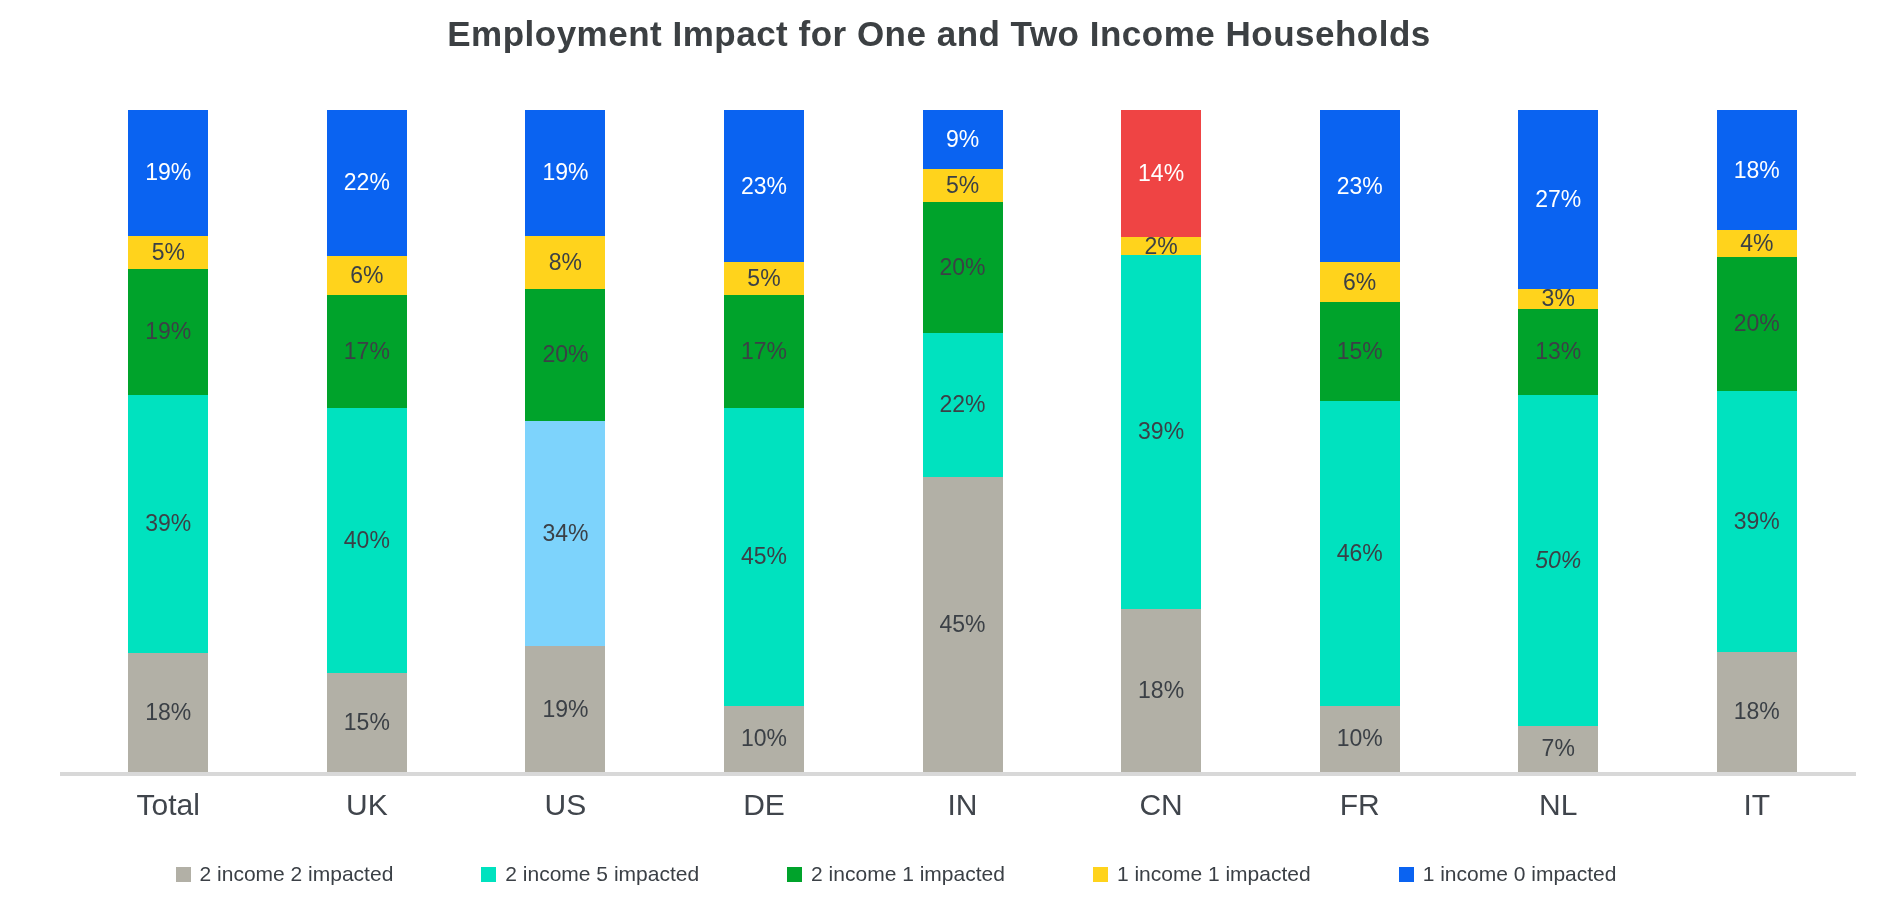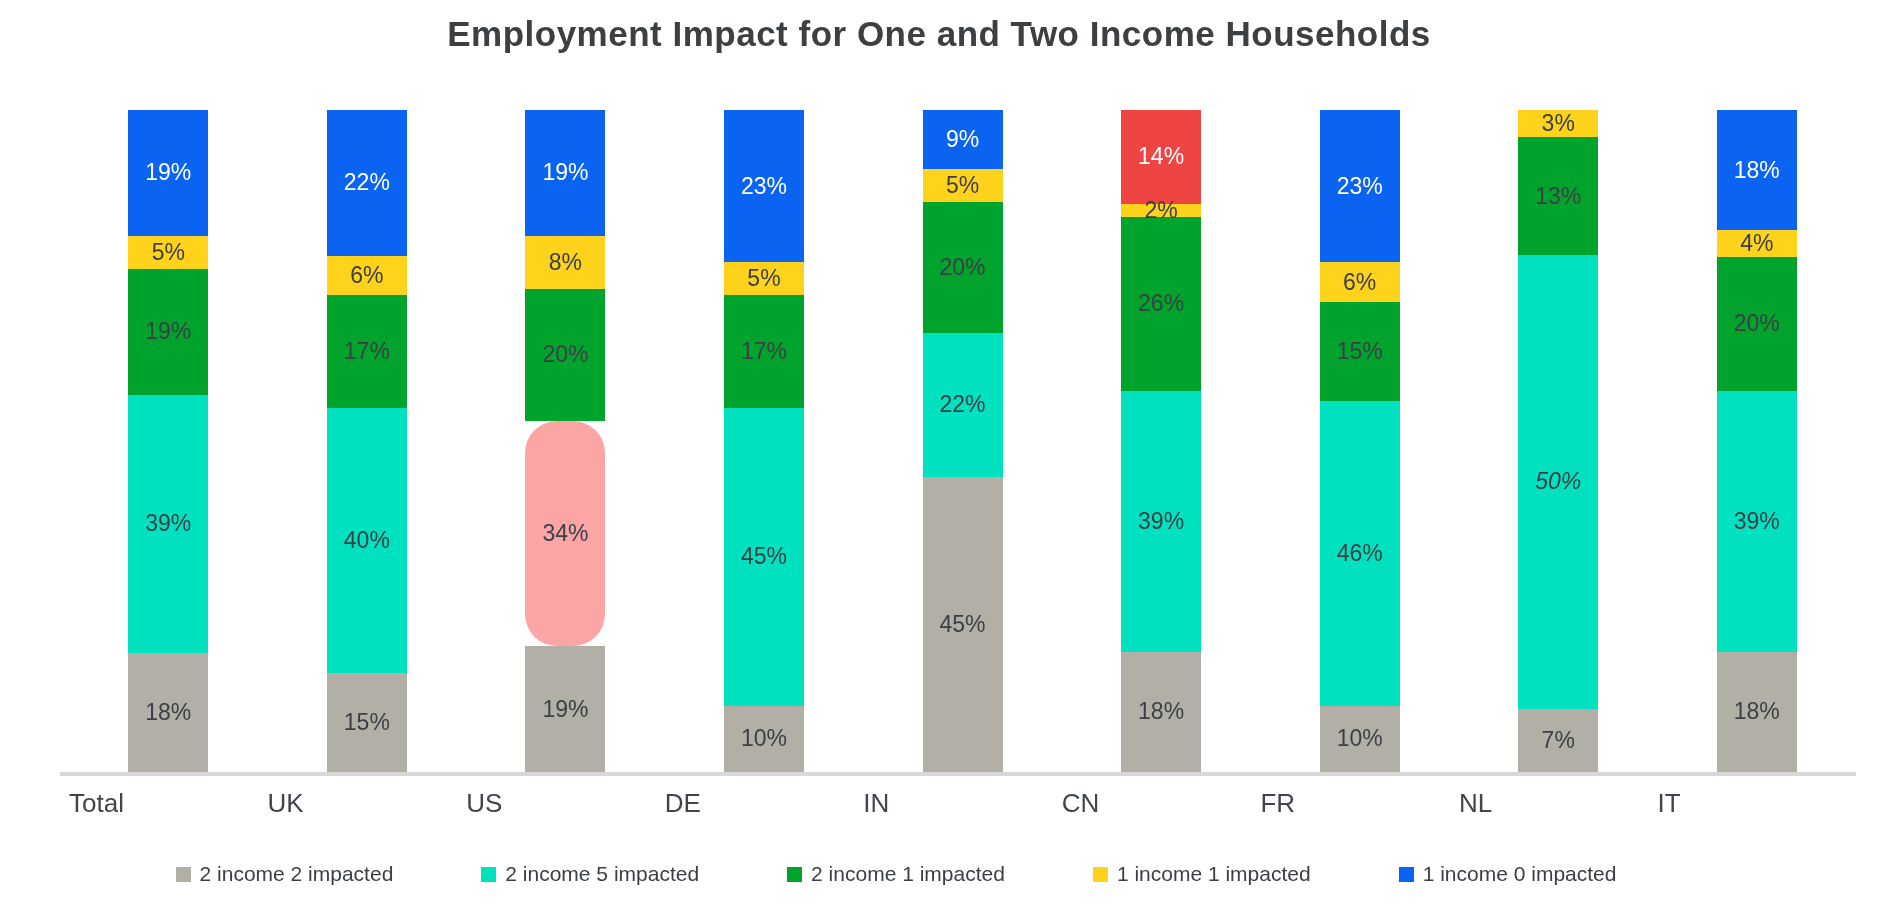--- a/index.html
+++ b/index.html
@@ -30,21 +30,21 @@
     position:relative;z-index:2;
   }
   .axis-line{
     position:absolute;left:60px;top:772px;width:1796px;height:4px;
     background:#d8d8d8;
   }
   .cats{
     position:absolute;left:69px;top:788px;width:1787px;display:flex;
   }
   .cat{
-    flex:1;font-size:26px;color:#40454c;
+    flex:1;text-align:center;font-size:30px;color:#40454c;
   }
   .legend{
     position:absolute;left:0;top:862px;width:1792px;
     display:flex;justify-content:center;gap:88px;align-items:center;
   }
   .legend-item{display:flex;align-items:center;gap:9px;}
   .legend-swatch{width:15px;height:15px;display:inline-block;}
   .legend-label{font-size:21px;color:#3b4046;white-space:nowrap;}
 </style>
 </head>
@@ -95,21 +95,21 @@
         <div class="bar">
           <div class="seg" style="flex-grow: 19; background: rgb(10, 99, 241);">
             <span class="seg-label" style="color: rgb(255, 255, 255);">19%</span>
           </div>
           <div class="seg" style="flex-grow: 8; background: rgb(255, 211, 28);">
             <span class="seg-label" style="color: rgb(59, 64, 70);">8%</span>
           </div>
           <div class="seg" style="flex-grow: 20; background: rgb(0, 163, 43);">
             <span class="seg-label" style="color: rgb(59, 64, 70);">20%</span>
           </div>
-          <div class="seg" style="flex-grow: 34; background: #fca5a5; border-radius: 32px;">
+          <div class="seg" style="flex-grow: 34; background: #7dd3fc;">
             <span class="seg-label" style="color: rgb(59, 64, 70);">34%</span>
           </div>
           <div class="seg" style="flex-grow: 19; background: rgb(178, 176, 166);">
             <span class="seg-label" style="color: rgb(59, 64, 70);">19%</span>
           </div>
         </div>
       </div>
       <div class="slot">
         <div class="bar">
           <div class="seg" style="flex-grow: 23; background: rgb(10, 99, 241);">
@@ -149,23 +149,20 @@
         </div>
       </div>
       <div class="slot">
         <div class="bar">
           <div class="seg" style="flex-grow: 14; background: #ef4444;">
             <span class="seg-label" style="color: rgb(255, 255, 255);">14%</span>
           </div>
           <div class="seg" style="flex-grow: 2; background: rgb(255, 211, 28);">
             <span class="seg-label" style="color: rgb(59, 64, 70);">2%</span>
           </div>
-          <div class="seg" style="flex-grow: 26; background: rgb(0, 163, 43);">
-            <span class="seg-label" style="color: rgb(59, 64, 70);">26%</span>
-          </div>
           <div class="seg" style="flex-grow: 39; background: rgb(0, 226, 191);">
             <span class="seg-label" style="color: rgb(59, 64, 70);">39%</span>
           </div>
           <div class="seg" style="flex-grow: 18; background: rgb(178, 176, 166);">
             <span class="seg-label" style="color: rgb(59, 64, 70);">18%</span>
           </div>
         </div>
       </div>
       <div class="slot">
         <div class="bar">
@@ -181,20 +178,23 @@
           <div class="seg" style="flex-grow: 46; background: rgb(0, 226, 191);">
             <span class="seg-label" style="color: rgb(59, 64, 70);">46%</span>
           </div>
           <div class="seg" style="flex-grow: 10; background: rgb(178, 176, 166);">
             <span class="seg-label" style="color: rgb(59, 64, 70);">10%</span>
           </div>
         </div>
       </div>
       <div class="slot">
         <div class="bar">
+          <div class="seg" style="flex-grow: 27; background: rgb(10, 99, 241);">
+            <span class="seg-label" style="color: rgb(255, 255, 255);">27%</span>
+          </div>
           <div class="seg" style="flex-grow: 3; background: rgb(255, 211, 28);">
             <span class="seg-label" style="color: rgb(59, 64, 70);">3%</span>
           </div>
           <div class="seg" style="flex-grow: 13; background: rgb(0, 163, 43);">
             <span class="seg-label" style="color: rgb(59, 64, 70);">13%</span>
           </div>
           <div class="seg" style="flex-grow: 50; background: rgb(0, 226, 191); font-style: italic;">
             <span class="seg-label" style="color: rgb(59, 64, 70);">50%</span>
           </div>
           <div class="seg" style="flex-grow: 7; background: rgb(178, 176, 166);">

